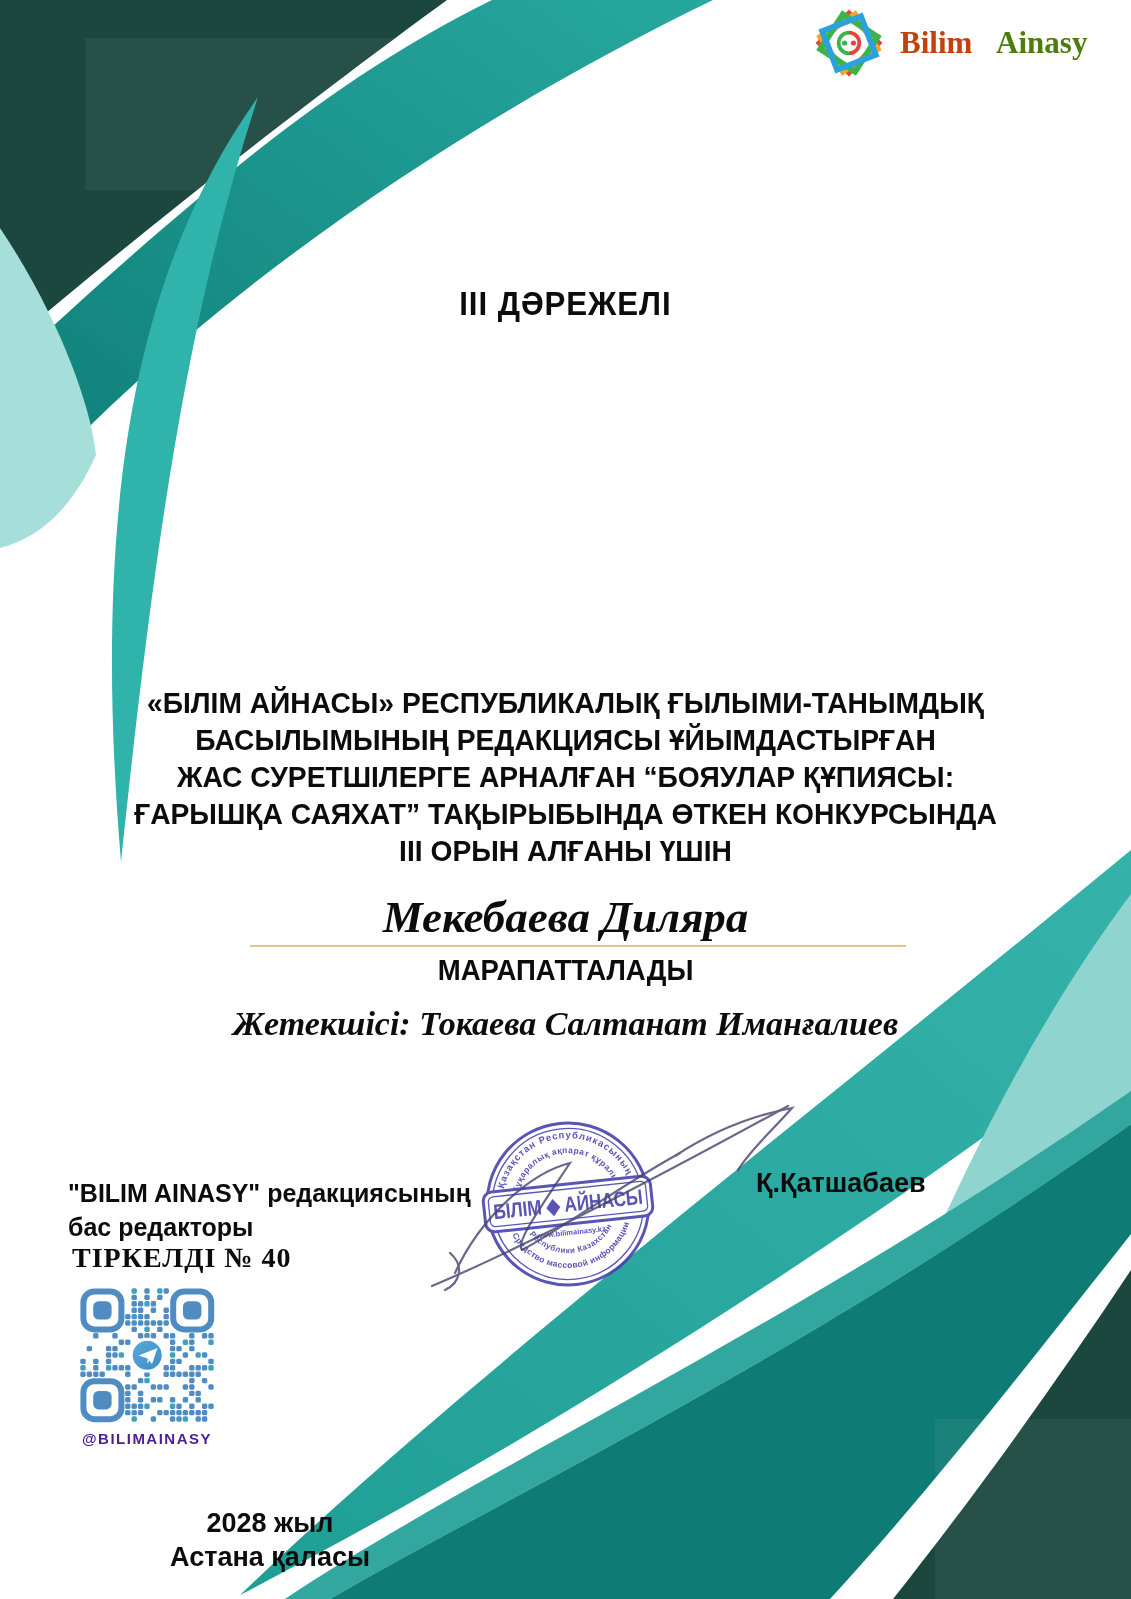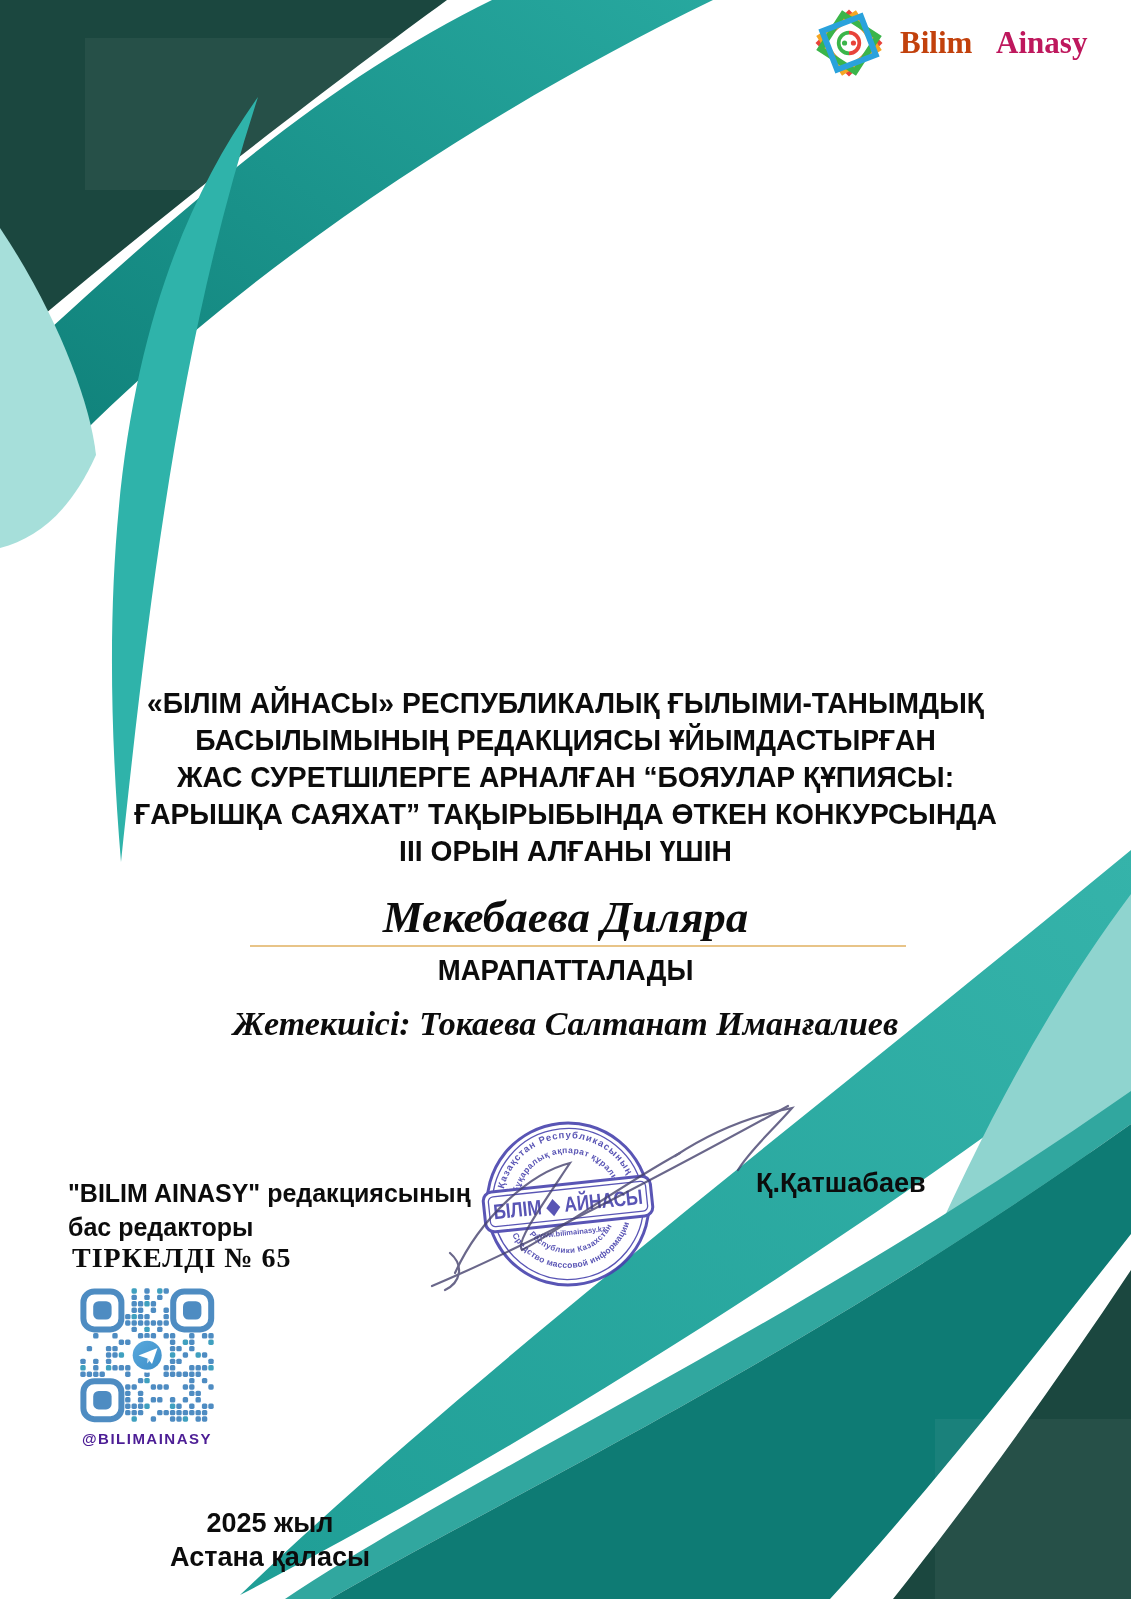--- a/index.html
+++ b/index.html
@@ -26,21 +26,21 @@
   .reg{left:72px;top:1242px;font-family:"Liberation Serif",serif;font-weight:bold;font-size:28px;letter-spacing:1px;}
   .signame{left:756px;top:1168px;font-weight:bold;font-size:27px;text-align:right;}
   .qrwrap{left:80px;top:1288px;z-index:3;}
   .qrcaption{left:52px;top:1430px;width:190px;text-align:center;font-weight:bold;font-size:15px;
         letter-spacing:1.5px;color:#4c1d95;}
   .fyear{left:130px;top:1508px;width:280px;text-align:center;font-weight:bold;font-size:27px;}
   .fcity{left:130px;top:1542px;width:280px;text-align:center;font-weight:bold;font-size:27px;}
   .logo{left:812px;top:6px;display:flex;align-items:center;z-index:3;}
   .logo-text{font-family:"Liberation Serif",serif;font-weight:bold;font-size:31px;margin-left:14px;white-space:nowrap;}
   .logo-blue{color:#c2410c;}
-  .logo-red{color:#be185d;margin-left:16px;}
+  .logo-red{color:#4d7c0f;margin-left:16px;}
   .stampwrap{left:462px;top:1098px;z-index:4;opacity:.9;}
   .sigwrap{left:420px;top:1078px;z-index:5;}
 </style>
 </head>
 <body>
 
 <div class="page">
 
   <svg class="decor" style="top:0;" width="1131" height="900" viewBox="0 0 1131 900">
     <defs>
@@ -86,41 +86,44 @@
         <circle cx="44" cy="50" r="3.5" fill="#3BB54A"></circle>
         <circle cx="56" cy="50" r="3.5" fill="#E8433A"></circle>
       </svg>
     </span>
     <span class="logo-text">
       <span class="logo-blue">Bilim</span>
       <span class="logo-red">Ainasy</span>
     </span>
   </div>
 
+  <div class="txt center degree">
+    <span>ІІІ ДӘРЕЖЕЛІ</span>
+  </div>
 
   <div class="txt center name">Мекебаева Диляра</div>
 
   <div class="txt center bodylines">
     <div>«БІЛІМ АЙНАСЫ» РЕСПУБЛИКАЛЫҚ ҒЫЛЫМИ-ТАНЫМДЫҚ</div>
     <div>БАСЫЛЫМЫНЫҢ РЕДАКЦИЯСЫ ҰЙЫМДАСТЫРҒАН</div>
     <div>ЖАС СУРЕТШІЛЕРГЕ АРНАЛҒАН “БОЯУЛАР ҚҰПИЯСЫ:</div>
     <div>ҒАРЫШҚА САЯХАТ” ТАҚЫРЫБЫНДА ӨТКЕН КОНКУРСЫНДА</div>
     <div>ІІІ  ОРЫН АЛҒАНЫ ҮШІН</div>
   </div>
   <div class="abs nameline"></div>
   <div class="txt center supervisor">Жетекшісі: Токаева Салтанат Иманғалиев</div>
   <div class="txt center award">
     <span>МАРАПАТТАЛАДЫ</span>
   </div>
 
   <div class="txt org">
     <div>"BILIM AINASY" редакциясының</div>
     <div>бас редакторы</div>
   </div>
-  <div class="txt reg">ТІРКЕЛДІ № 65</div>
+  <div class="txt reg">ТІРКЕЛДІ № 40</div>
   <div class="txt signame">Қ.Қатшабаев</div>
 
   <div class="abs stampwrap">
     <svg width="212" height="212" viewBox="-106 -106 212 212">
       <g transform="rotate(-6)" fill="none" stroke="#4843AD">
         <circle r="81" stroke-width="3"></circle>
         <circle r="75.5" stroke-width="1.3"></circle>
         <defs>
           <path id="arcTO" d="M-66,0 A66,66 0 0 1 66,0"></path>
           <path id="arcTI" d="M-51,0 A51,51 0 0 1 51,0"></path>
@@ -316,16 +319,16 @@
       <circle cx="67.2" cy="67.2" r="17.5" fill="#ffffff"></circle>
       <circle cx="67.2" cy="67.2" r="14.5" fill="url(#gTg)"></circle>
       <g>
         <path d="M58.5,67.5 L77.5,60 L72,76 L67.5,70.5 Z" fill="#ffffff"></path>
         <path d="M67.5,70.5 L67,75.5 L70,72.5 Z" fill="#cfe4f4"></path>
       </g>
     </svg>
   </div>
   <div class="txt qrcaption">@BILIMAINASY</div>
 
-  <div class="txt fyear">2025 жыл</div>
+  <div class="txt fyear">2028 жыл</div>
   <div class="txt fcity">Астана қаласы</div>
 
 </div>
 
 </body></html>

